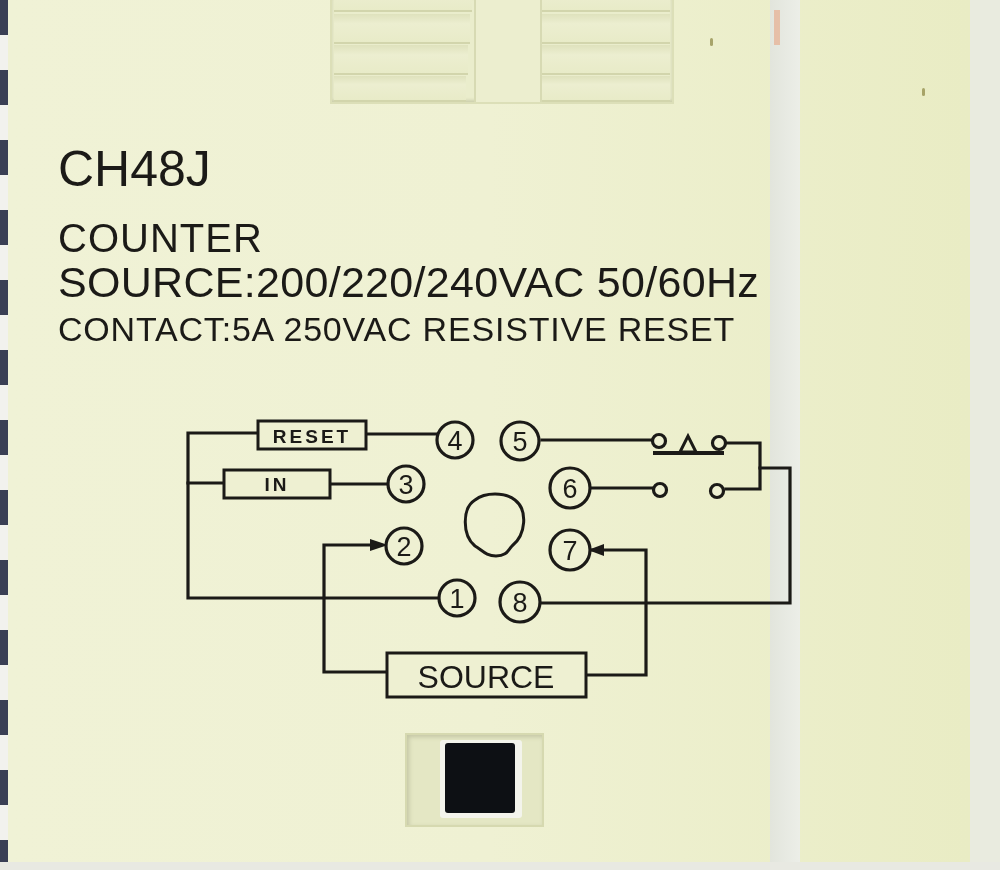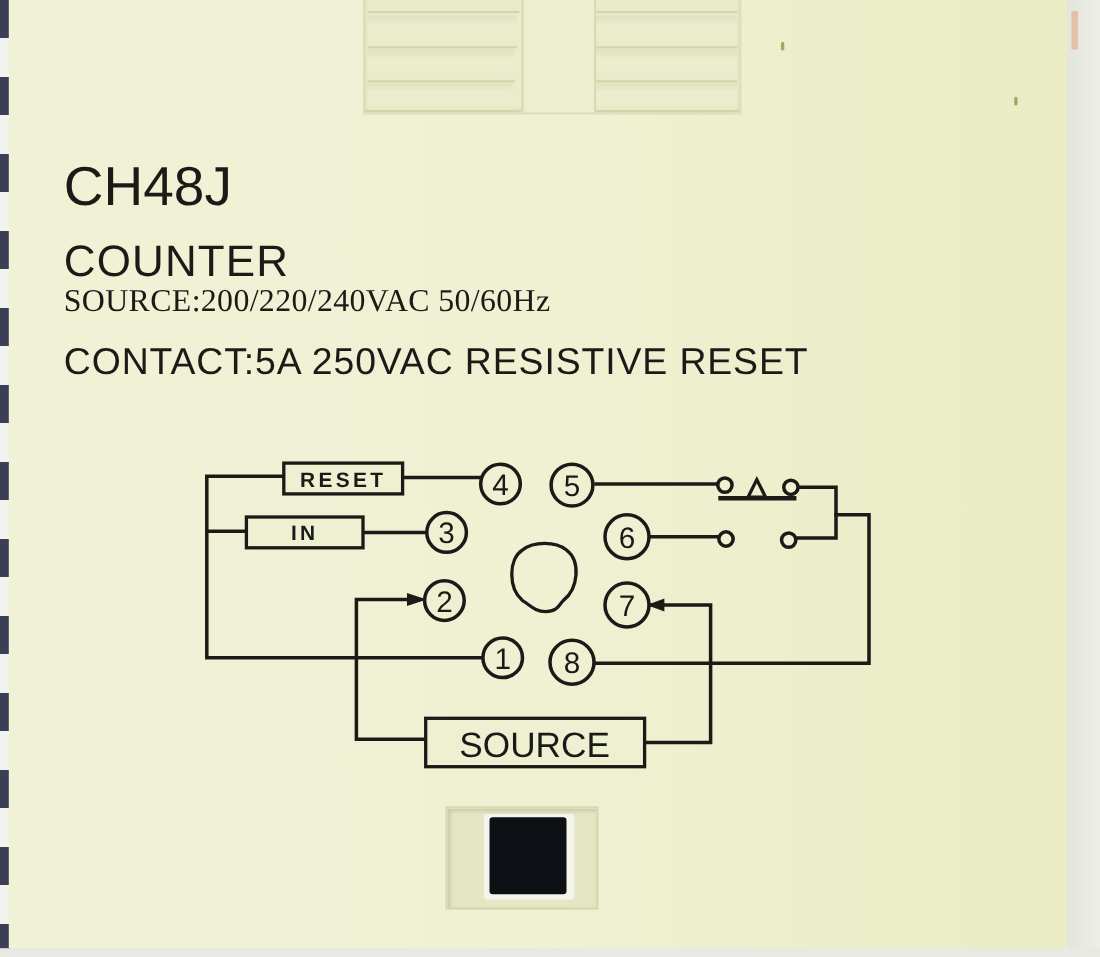--- a/index.html
+++ b/index.html
@@ -5,21 +5,21 @@
     html, body {
       margin: 0;
       padding: 0;
       width: 1000px;
       height: 870px;
       overflow: hidden;
       background: #e9ebdf;
     }
     .photo {
       position: relative;
-      width: 1000px;
+      width: 800px;
       height: 870px;
       background: #eef0d8;
     }
     .bg-left {
       position: absolute; left: 0; top: 0; width: 10px; height: 870px;
       background: repeating-linear-gradient(180deg, #3a3f55 0px, #3a3f55 35px, #f2f2ee 35px, #f2f2ee 70px);
     }
     .panel {
       position: absolute;
       left: 8px; top: 0;
@@ -61,21 +61,21 @@
     }
     .label-text {
       position: absolute;
       font-family: "Liberation Sans", sans-serif;
       color: #1b1a17;
       white-space: nowrap;
       letter-spacing: 0.5px;
     }
     .model { left: 58px; top: 140px; font-size: 50px; letter-spacing: 0; }
     .type { left: 58px; top: 200px; font-size: 40px; letter-spacing: 1px; margin-top: 16px; }
-    .source-line { left: 58px; top: 258px; font-size: 29px; letter-spacing: 0.3px; font-family: Liberation Serif, serif; }
+    .source-line { left: 58px; top: 258px; font-size: 43px; letter-spacing: 0.3px; }
     .contact-line { left: 58px; top: 310px; font-size: 34px; letter-spacing: 0.8px; }
     svg.diagram {
       position: absolute; left: 0; top: 0; width: 1000px; height: 870px;
     }
     .socket {
       position: absolute;
       left: 405px; top: 733px;
       width: 135px; height: 90px;
       background: #e4e7c4;
       border: 2px solid #d6d9b0;

